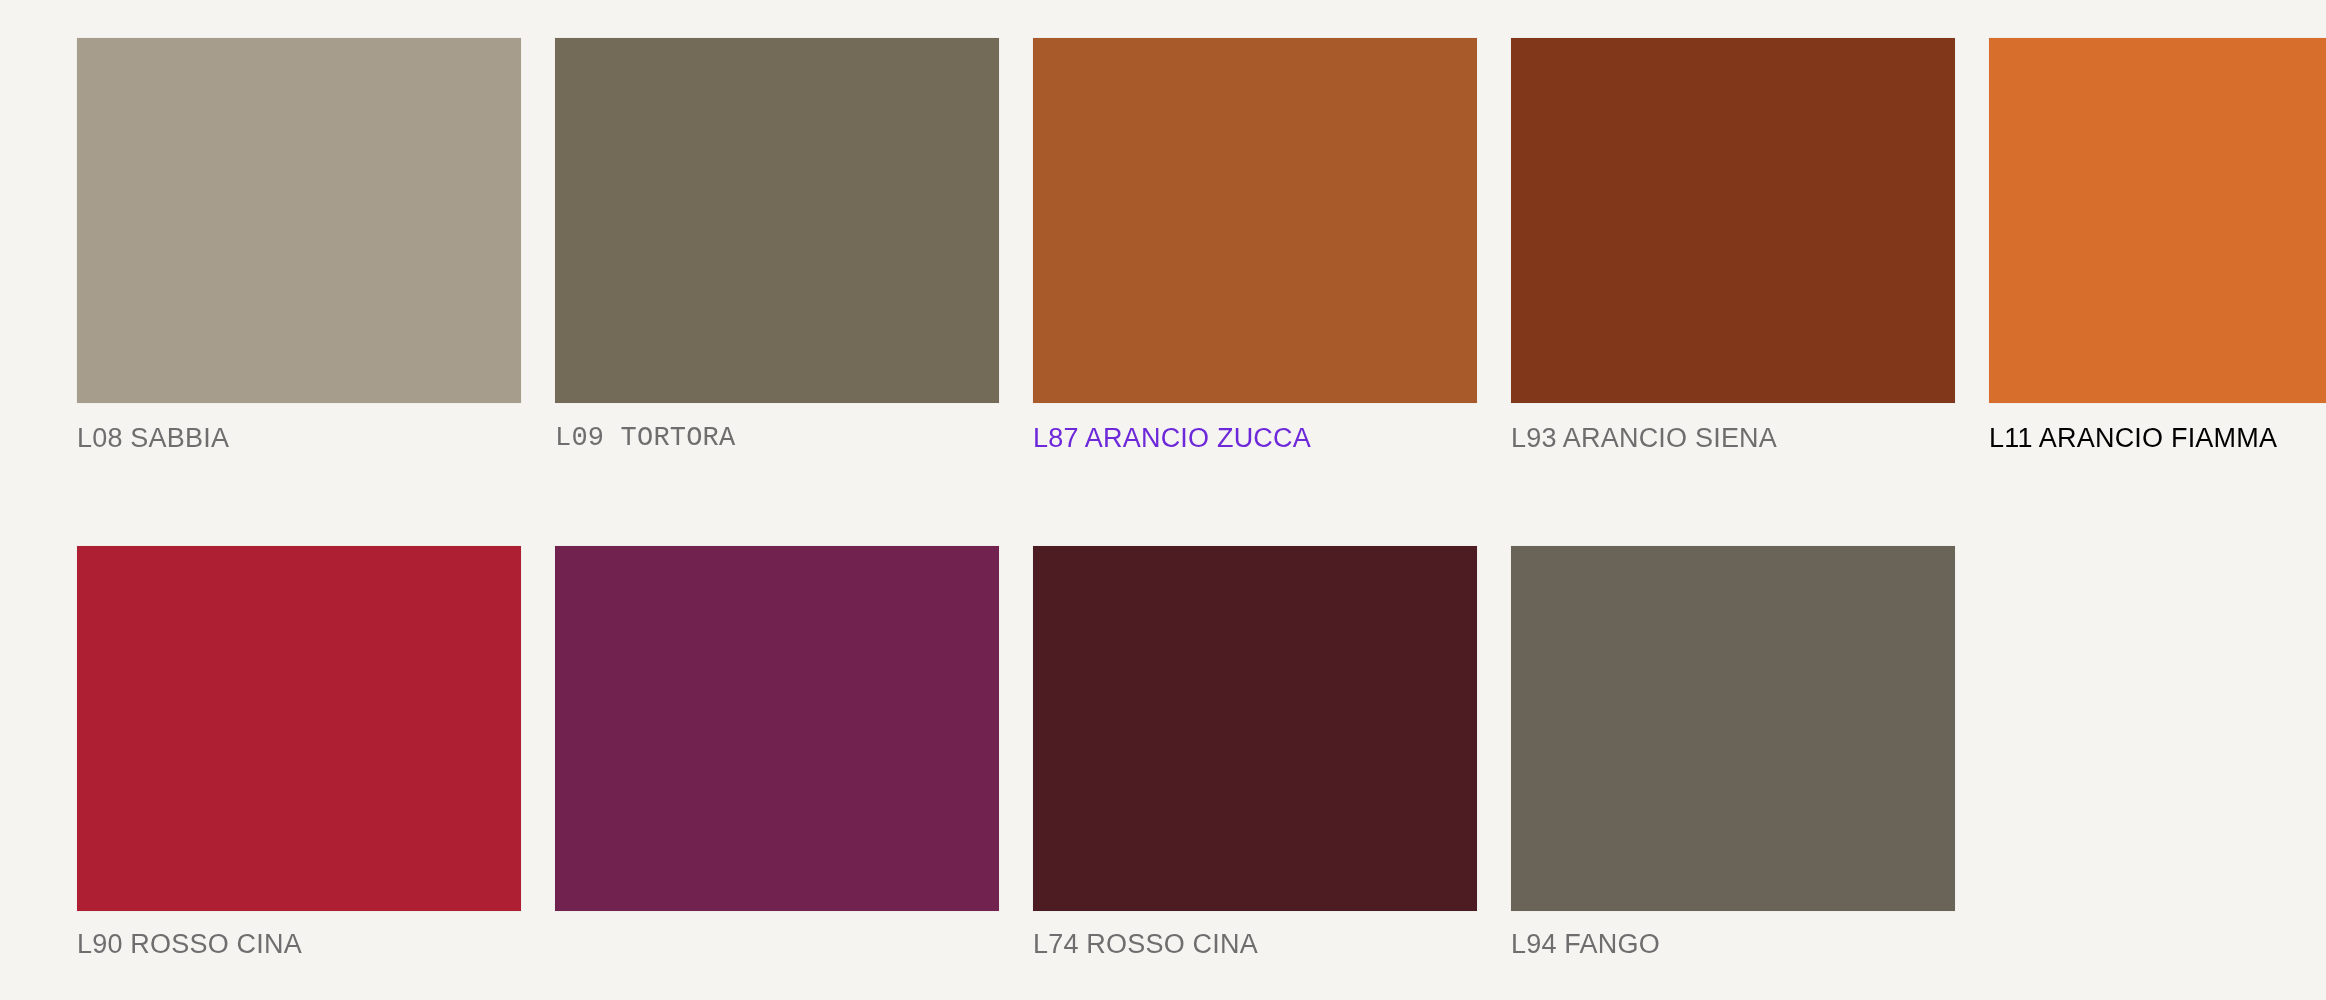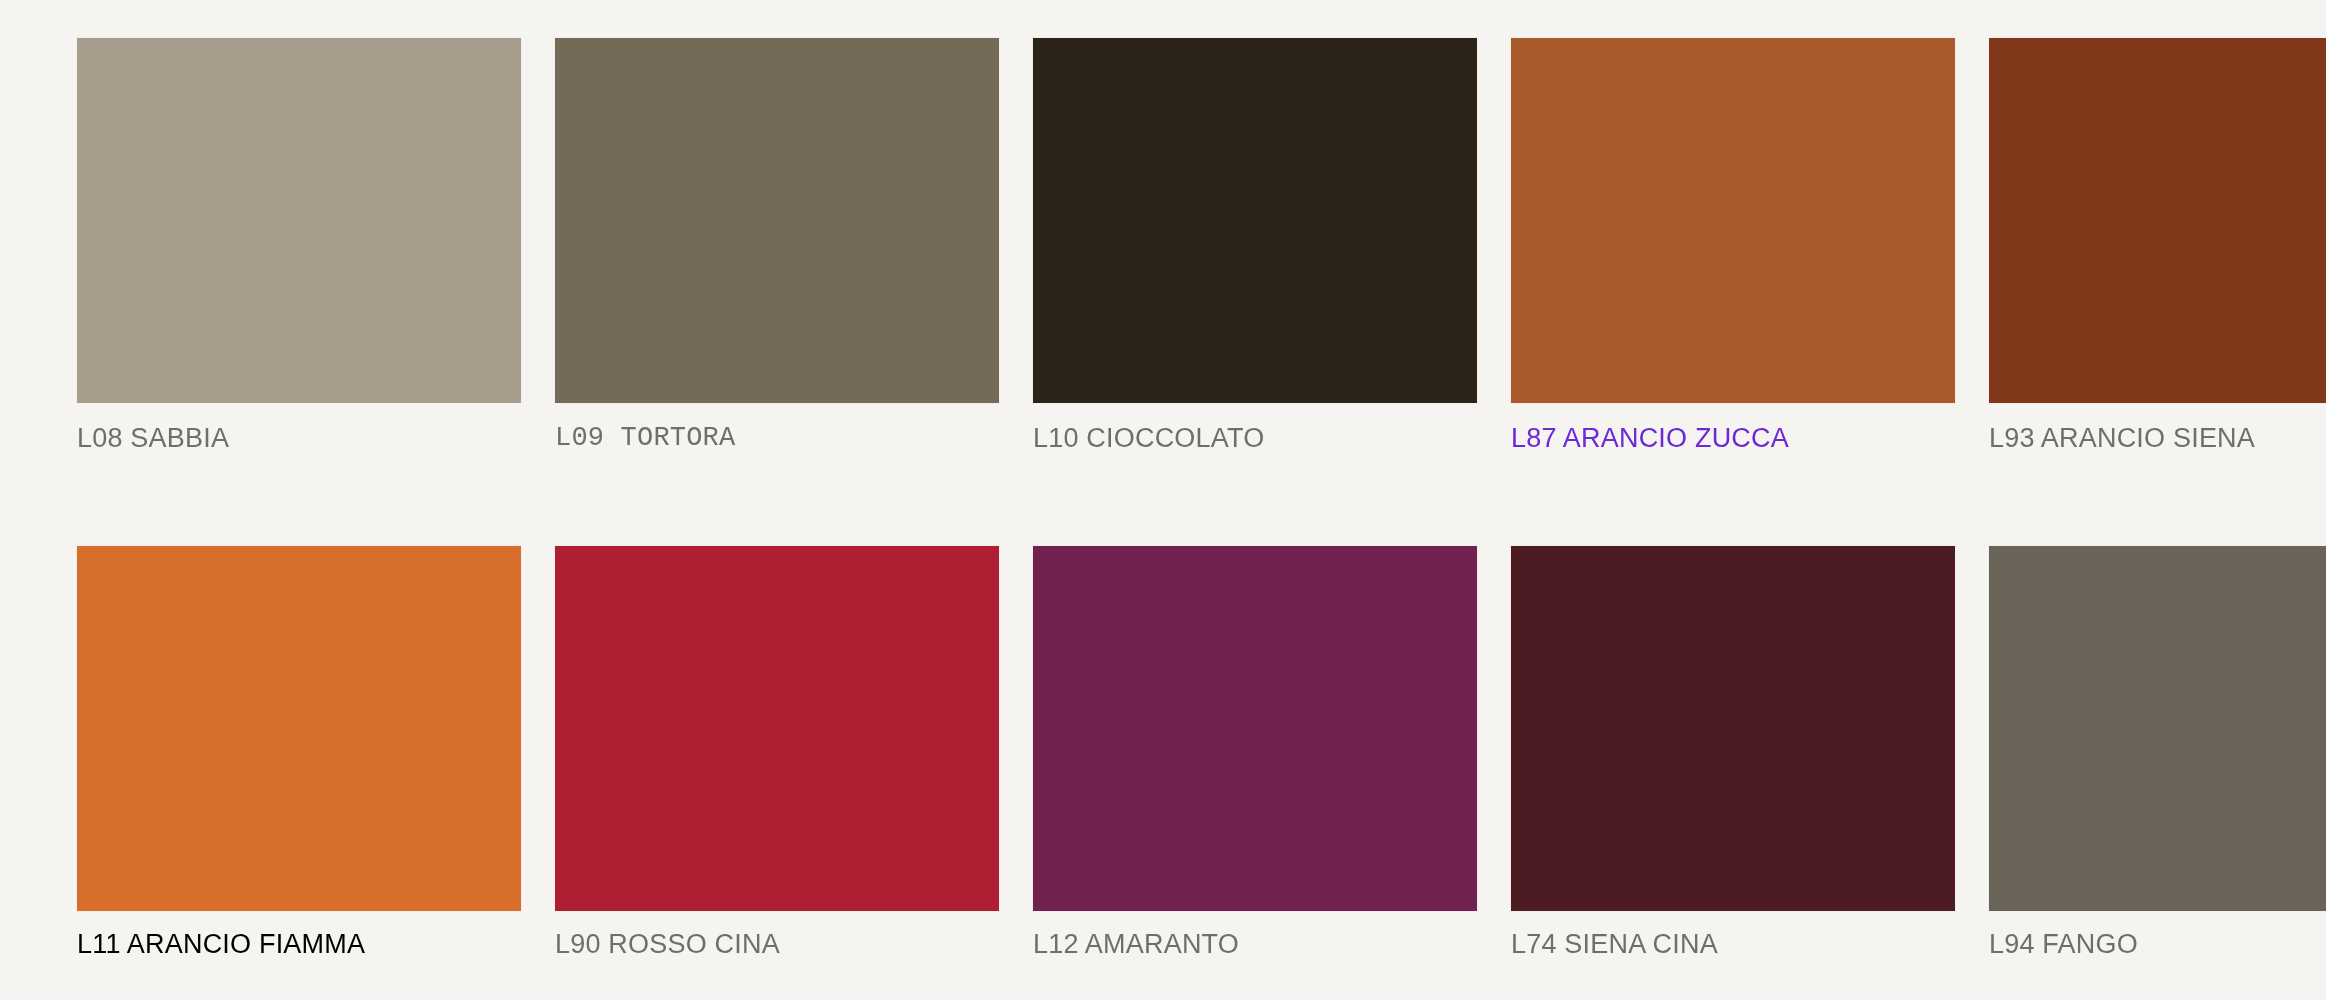--- a/index.html
+++ b/index.html
@@ -70,24 +70,20 @@
     <div class="swatch-card">
       <div class="swatch-chip" style="background-color: rgb(166, 157, 141);"></div>
       <div class="swatch-label" style="color: rgb(110, 110, 110);">L08 SABBIA</div>
     </div>
 
     <div class="swatch-card">
       <div class="swatch-chip" style="background-color: rgb(115, 107, 88);"></div>
       <div class="swatch-label" style="color: rgb(110, 110, 110); font-family: Liberation Mono, monospace;">L09 TORTORA</div>
     </div>
 
-    <div class="swatch-card">
-      <div class="swatch-chip" style="background-color: rgb(44, 36, 24);"></div>
-      <div class="swatch-label" style="color: rgb(110, 110, 110);">L10 CIOCCOLATO</div>
-    </div>
 
     <div class="swatch-card">
       <div class="swatch-chip" style="background-color: rgb(168, 90, 43);"></div>
       <div class="swatch-label" style="color: #6d28d9;">L87 ARANCIO ZUCCA</div>
     </div>
 
     <div class="swatch-card">
       <div class="swatch-chip" style="background-color: rgb(128, 55, 26);"></div>
       <div class="swatch-label" style="color: rgb(110, 110, 110);">L93 ARANCIO SIENA</div>
     </div>
@@ -97,26 +93,25 @@
       <div class="swatch-label" style="color: #000000;">L11 ARANCIO FIAMMA</div>
     </div>
 
     <div class="swatch-card">
       <div class="swatch-chip" style="background-color: rgb(175, 31, 51);"></div>
       <div class="swatch-label" style="color: rgb(110, 110, 110);">L90 ROSSO CINA</div>
     </div>
 
     <div class="swatch-card">
       <div class="swatch-chip" style="background-color: rgb(114, 34, 79);"></div>
-      <div class="swatch-label" style="color: rgb(110, 110, 110);">L12 AMARANTO</div>
     </div>
 
     <div class="swatch-card">
       <div class="swatch-chip" style="background-color: rgb(77, 27, 34);"></div>
-      <div class="swatch-label" style="color: rgb(110, 110, 110);">L74 SIENA CINA</div>
+      <div class="swatch-label" style="color: rgb(110, 110, 110);">L74 ROSSO CINA</div>
     </div>
 
     <div class="swatch-card">
       <div class="swatch-chip" style="background-color: rgb(106, 99, 88);"></div>
       <div class="swatch-label" style="color: rgb(110, 110, 110);">L94 FANGO</div>
     </div>
 
   </div>
 </div>
 

